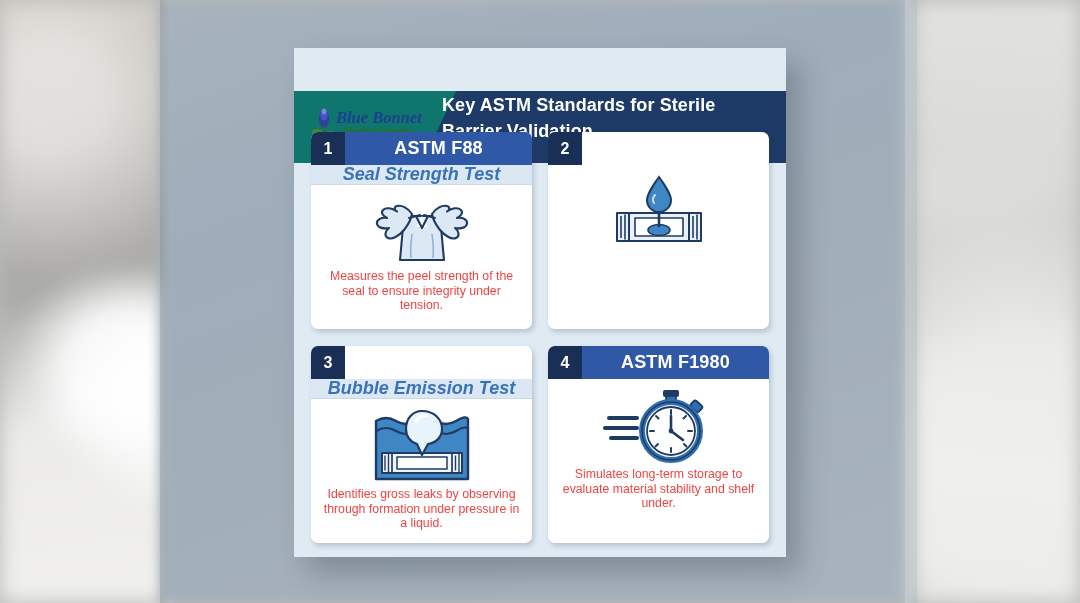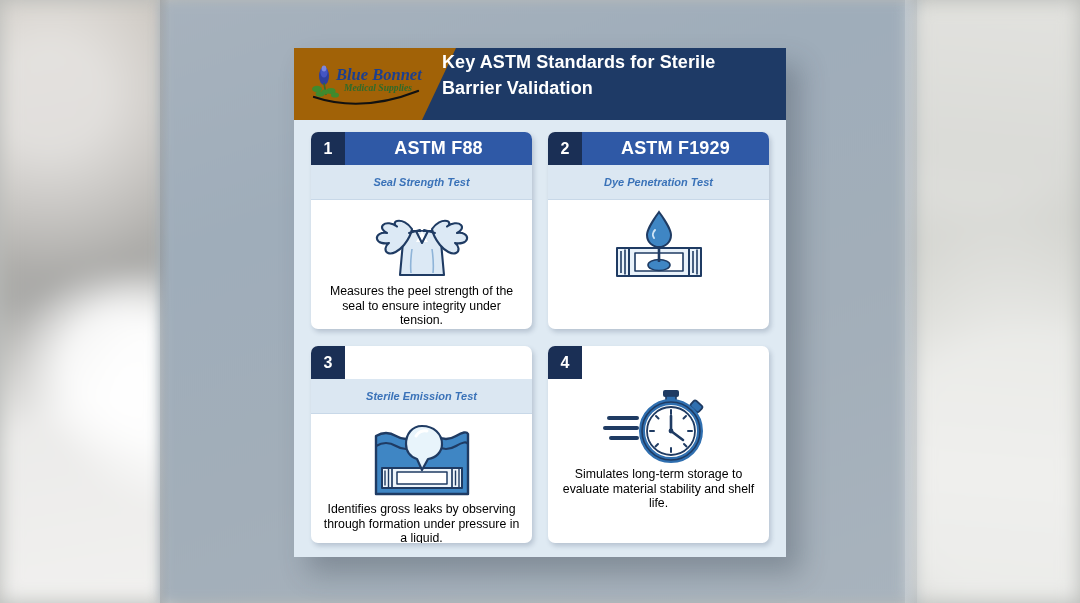--- a/index.html
+++ b/index.html
@@ -50,21 +50,21 @@
   #panel {
     position:absolute; left:294px; top:48px;
     width:492px; height:509px;
     background:#dfeaf3;
     box-shadow: 14px 16px 26px rgba(45,55,70,0.30);
   }
 
   
   .panel-header {
     position:relative; height:72px; width:100%;
-    background:#a16207; overflow:hidden;
+    background:#0f766e; overflow:hidden;margin-top:43px;
   }
   .header-navy {
     position:absolute; right:0; top:0; height:72px; width:364px;
     background:#1e3a66;
     clip-path: polygon(34px 0, 100% 0, 100% 100%, 0 100%);
   }
   .header-title {
     position:absolute; left:148px; top:1px; width:332px;
     color:#ffffff; font-size:18px; font-weight:bold;
     line-height:26px; letter-spacing:0.1px;
@@ -96,37 +96,37 @@
     display:flex; align-items:center; justify-content:center;
     font-size:16px; font-weight:bold;
   }
   .card-std {
     flex:1; background:#2f59a6; color:#ffffff;
     display:flex; align-items:center; justify-content:center;
     font-size:18px; font-weight:bold; letter-spacing:0.2px;
     padding-right:0;
   }
   .card-sub {
-    height:35px; background:#dbe7f2; color:#3a72b8;
+    height:20px; background:#dbe7f2; color:#3a72b8;
     display:flex; align-items:center; justify-content:center;
-    font-size:11px; font-style:italic; font-weight:bold;
+    font-size:18px; font-style:italic; font-weight:bold;
     border-bottom:1px solid #c8d8e8;
     flex:0 0 auto;
   }
   .card-body {
     flex:1; display:flex; flex-direction:column;
     align-items:center; justify-content:flex-start;
     padding:8px 8px 7px 8px;
   }
   .card-icon {
     height:74px; display:flex; align-items:center; justify-content:center;
     margin-bottom:2px;
   }
   .card-desc {
-    font-size:12.3px; line-height:14.6px; color:#000000;
+    font-size:12.3px; line-height:14.6px; color:#ef4444;
     text-align:center; padding:0 4px;
   }
   .row2 .card-icon { height:78px; }
 </style>
 </head>
 <body>
 
 <div id="stage">
 
   <div class="bg-layer">
@@ -196,23 +196,21 @@
               </g>
             </svg>
           </div>
           <div class="card-desc">Measures the peel strength of the seal to ensure integrity under tension.</div>
         </div>
       </div>
 
       <div class="card">
         <div class="card-head">
           <div class="card-num">2</div>
-          <div class="card-std">ASTM F1929</div>
-        </div>
-        <div class="card-sub">Dye Penetration Test</div>
+        </div>
         <div class="card-body">
           <div class="card-icon">
             <svg width="128" height="74" viewBox="0 0 128 74">
 
               <path d="M64 4 C64 4 76 20 76 27 C76 34 70.5 39 64 39 C57.5 39 52 34 52 27 C52 20 64 4 64 4 Z" fill="#3f86c4" stroke="#1f3b63" stroke-width="2"></path>
               <path d="M59 30 C57 27.5 58 24 60 22" stroke="#cfe4f5" stroke-width="2" fill="none" stroke-linecap="round"></path>
 
               <g stroke="#1f3b63" stroke-width="2" stroke-linejoin="round">
                 <path d="M22 40 L106 40 L106 68 L22 68 Z" fill="#e9f2fa"></path>
                 <path d="M34 40 L34 68 M94 40 L94 68" fill="none"></path>
@@ -225,21 +223,21 @@
               <path d="M64 39 L64 54" stroke="#1f3b63" stroke-width="2.6"></path>
             </svg>
           </div>
         </div>
       </div>
 
       <div class="card row2">
         <div class="card-head">
           <div class="card-num">3</div>
         </div>
-        <div class="card-sub">Sterile Emission Test</div>
+        <div class="card-sub">Bubble Emission Test</div>
         <div class="card-body">
           <div class="card-icon">
             <svg width="108" height="78" viewBox="0 0 108 78">
 
               <path d="M8 14 Q18 8 28 14 T48 14 T68 14 T88 14 T100 12 L100 72 L8 72 Z" fill="#3f86c4" stroke="#1f3b63" stroke-width="2.4" stroke-linejoin="round"></path>
               <path d="M8 24 Q18 18 28 24 T48 24 T68 24 T88 24 T100 22" fill="none" stroke="#1f3b63" stroke-width="2.2"></path>
 
               <g stroke="#1f3b63" stroke-width="2" stroke-linejoin="round">
                 <path d="M14 46 L94 46 L94 66 L14 66 Z" fill="#eef5fb"></path>
                 <path d="M24 46 L24 66 M84 46 L84 66" fill="none" stroke-width="1.7"></path>
@@ -252,20 +250,21 @@
               <path d="M48 14 C50 10 55 8 59 9" stroke="#ffffff" stroke-width="3" fill="none" stroke-linecap="round"></path>
             </svg>
           </div>
           <div class="card-desc">Identifies gross leaks by observing through formation under pressure in a liquid.</div>
         </div>
       </div>
 
       <div class="card row2">
         <div class="card-head">
           <div class="card-num">4</div>
+          <div class="card-std">ASTM F1980</div>
         </div>
         <div class="card-body">
           <div class="card-icon">
             <svg width="112" height="76" viewBox="0 0 112 76">
 
               <g stroke="#1f3b63" stroke-width="4" stroke-linecap="round">
                 <line x1="6" y1="30" x2="34" y2="30"></line>
                 <line x1="2" y1="40" x2="34" y2="40"></line>
                 <line x1="8" y1="50" x2="34" y2="50"></line>
               </g>
@@ -290,19 +289,19 @@
                 <line x1="55" y1="56" x2="52.5" y2="58.5"></line>
               </g>
 
               <g stroke="#1f3b63" stroke-width="2.6" stroke-linecap="round">
                 <line x1="68" y1="43" x2="68" y2="28"></line>
                 <line x1="68" y1="43" x2="80" y2="52"></line>
               </g>
               <circle cx="68" cy="43" r="2.4" fill="#1f3b63"></circle>
             </svg>
           </div>
-          <div class="card-desc">Simulates long-term storage to evaluate material stability and shelf life.</div>
+          <div class="card-desc">Simulates long-term storage to evaluate material stability and shelf under.</div>
         </div>
       </div>
 
     </div>
   </div>
 </div>
 
 </body></html>

